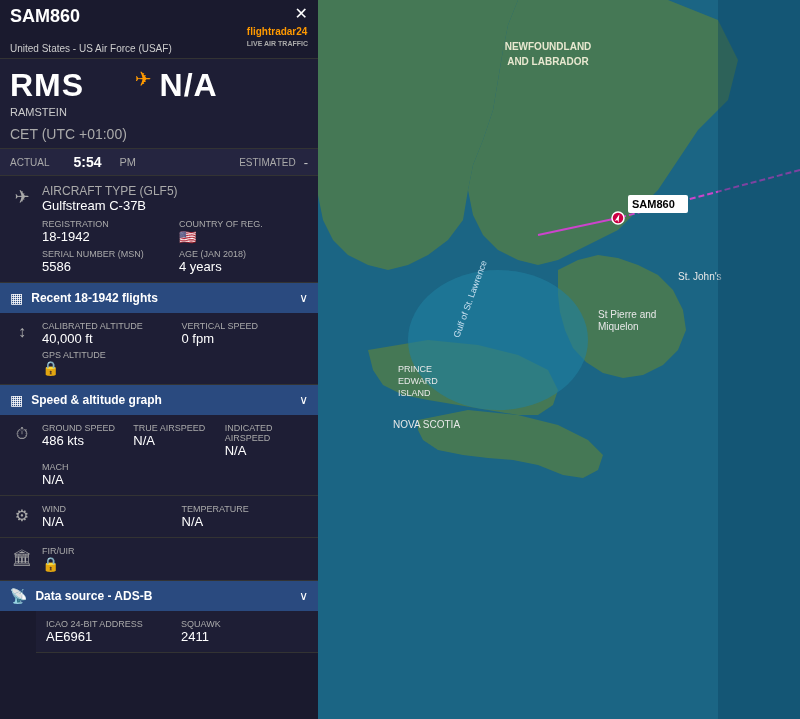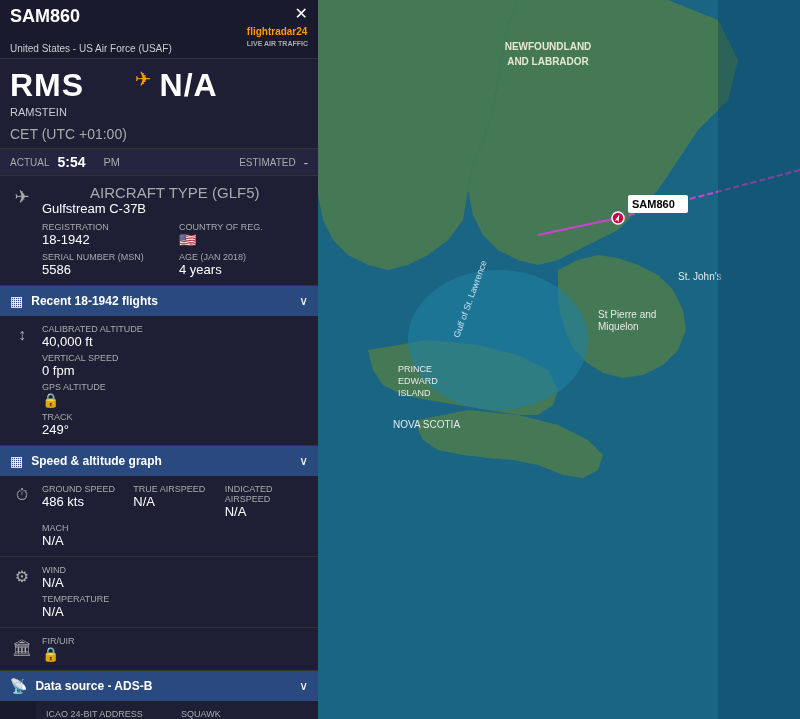--- a/index.html
+++ b/index.html
@@ -97,21 +97,21 @@
       display: flex;
       align-items: center;
       padding: 5px 10px;
       border-bottom: 1px solid #333;
       gap: 0;
     }
     .time-label {
       font-size: 10px;
       color: #aaa;
       text-transform: uppercase;
-      margin-right: 8px;
+      margin-right: 24px;
     }
     .time-value {
       font-size: 14px;
       font-weight: bold;
       color: #fff;
     }
     .time-ampm {
       font-size: 11px;
       color: #aaa;
       margin-left: 18px;
@@ -141,24 +141,23 @@
       font-size: 18px;
       color: #aaa;
       min-width: 24px;
       display: flex;
       align-items: center;
       justify-content: center;
       margin-top: 2px;
     }
     .info-content { flex: 1; }
     .info-type-label {
-      font-size: 15px;
+      font-size: 12px;
       color: #aaa;
       text-transform: uppercase;
-      margin-left: 48px;
     }
     .info-type-value {
       font-size: 13px;
       color: #fff;
       font-weight: 500;
       margin-bottom: 6px;
     }
     .info-grid {
       display: grid;
       grid-template-columns: 1fr 1fr;
@@ -203,21 +202,21 @@
     .flight-data-section {
       background: #1e1e35;
       display: flex;
       padding: 8px 10px;
       gap: 8px;
       border-bottom: 1px solid #333;
       align-items: flex-start;
     }
     .fd-grid {
       display: grid;
-      grid-template-columns: 1fr;
+      grid-template-columns: 1fr 1fr;
       gap: 4px 13px;
       flex: 1;
     }
     .fd-cell-label {
       font-size: 9px;
       color: #aaa;
       text-transform: uppercase;
     }
     .fd-cell-value {
       font-size: 13px;
@@ -400,24 +399,20 @@
         <div class="fd-cell-value">40,000 ft</div>
       </div>
       <div>
         <div class="fd-cell-label">VERTICAL SPEED</div>
         <div class="fd-cell-value">0 fpm</div>
       </div>
       <div>
         <div class="fd-cell-label">GPS ALTITUDE</div>
         <div class="fd-cell-value lock-icon">🔒</div>
       </div>
-      <div>
-        <div class="fd-cell-label">TRACK</div>
-        <div class="fd-cell-value">249°</div>
-      </div>
     </div>
   </div>
 
   <div class="section-header2 section-header">
     <span class="sec-icon">▦</span>
     <span class="sec-title">Speed &amp; altitude graph</span>
     <span class="sec-chevron">∨</span>
   </div>
 
   <div class="speed-section">

